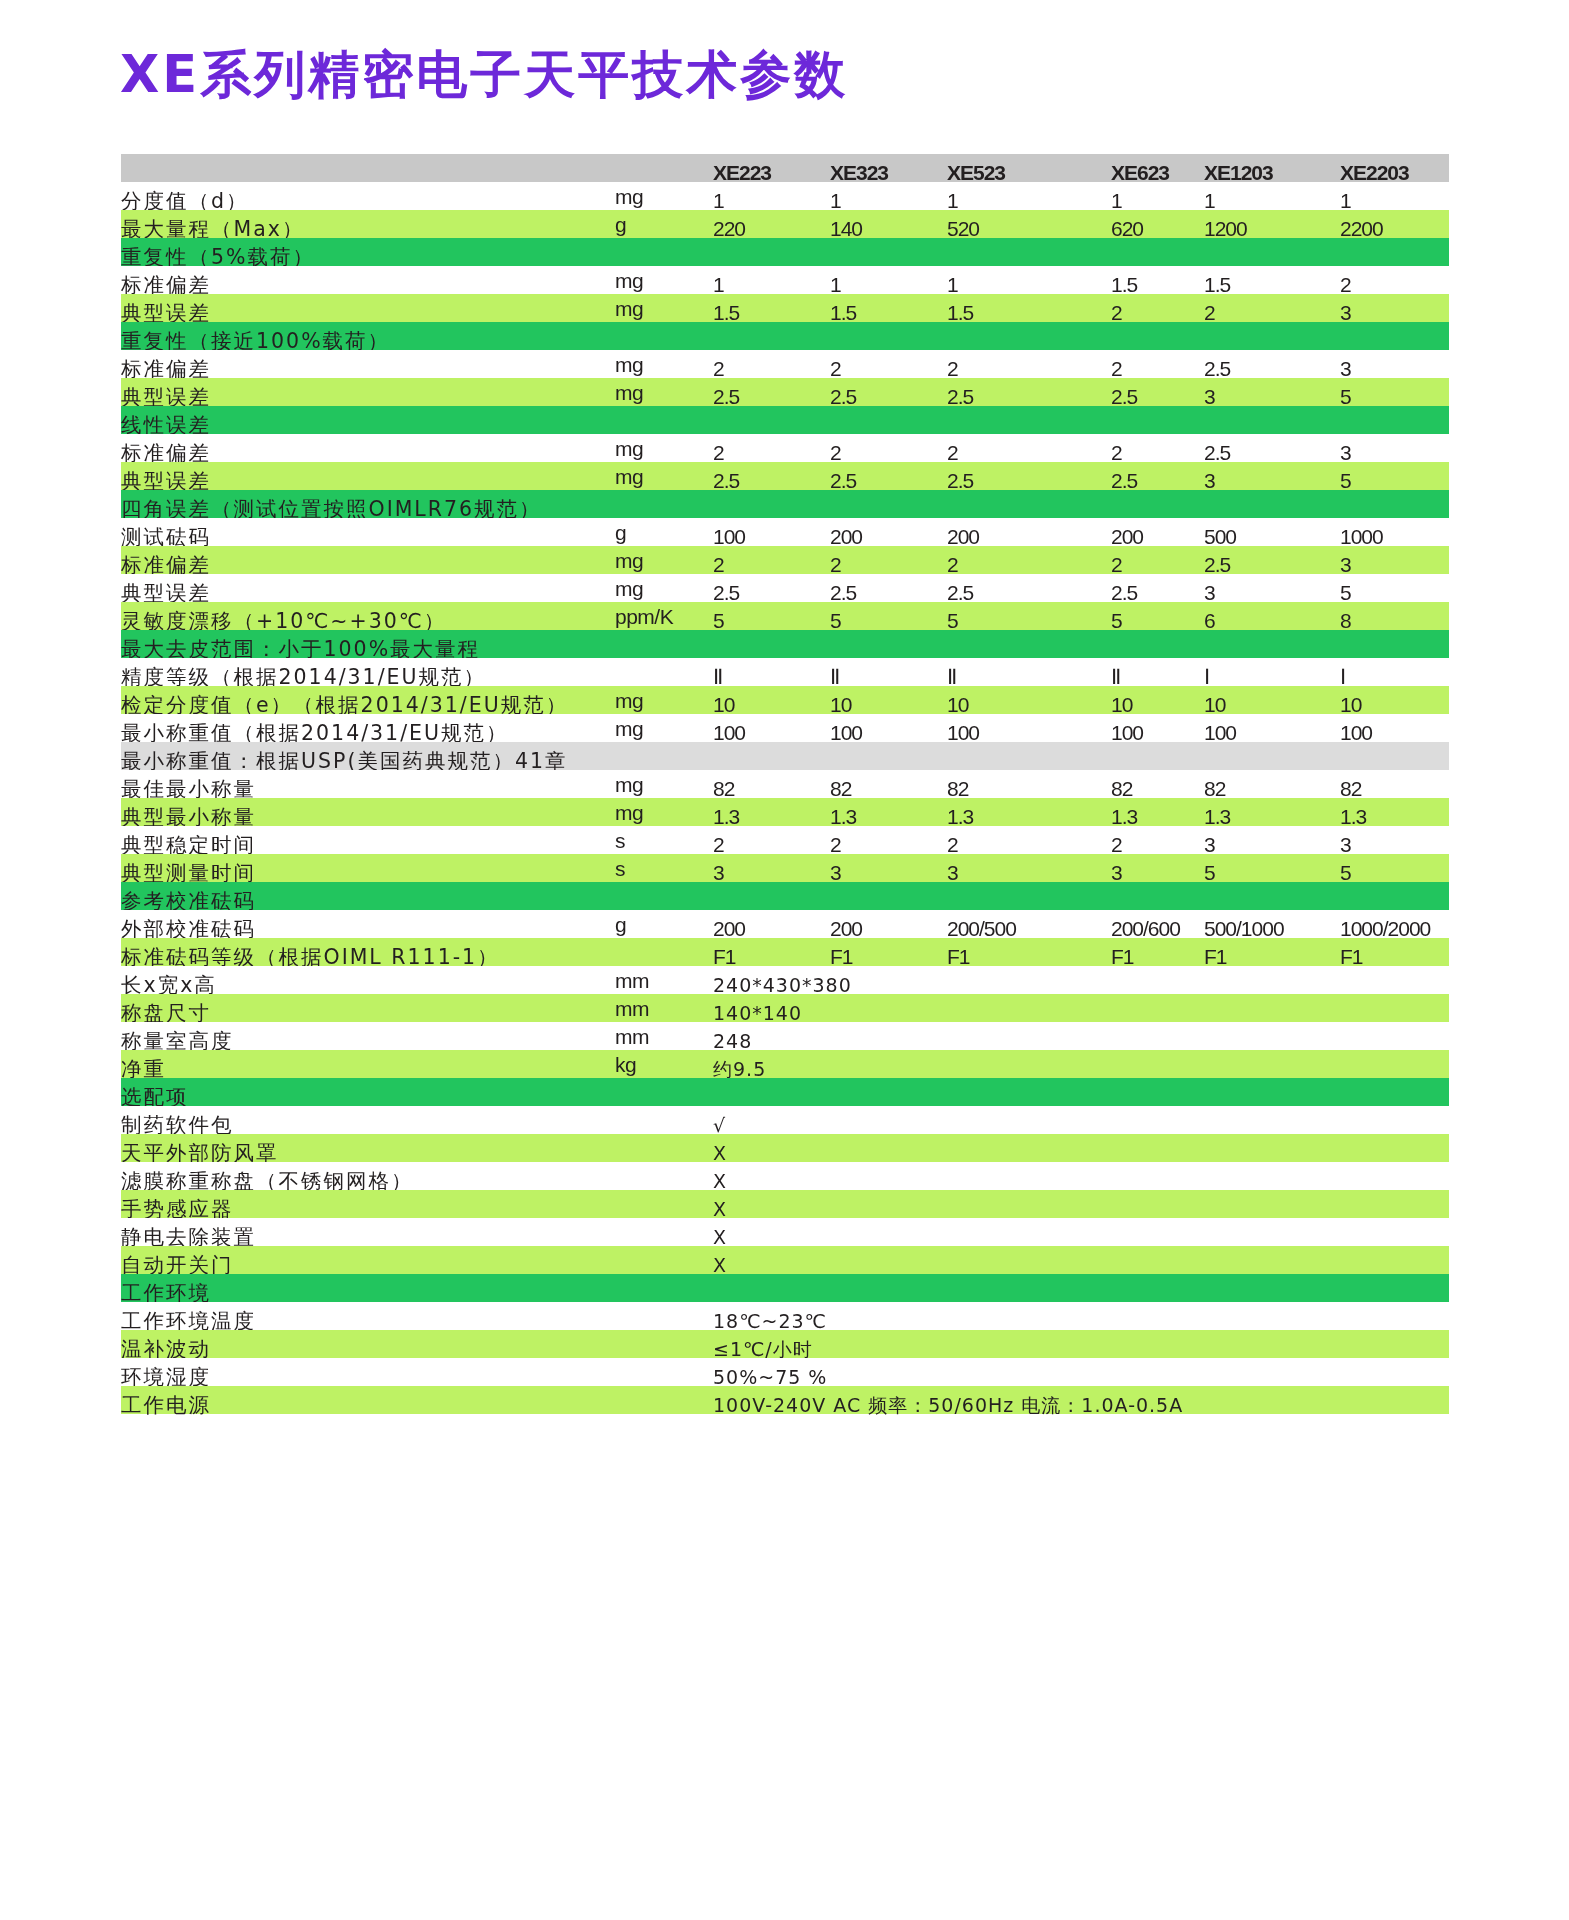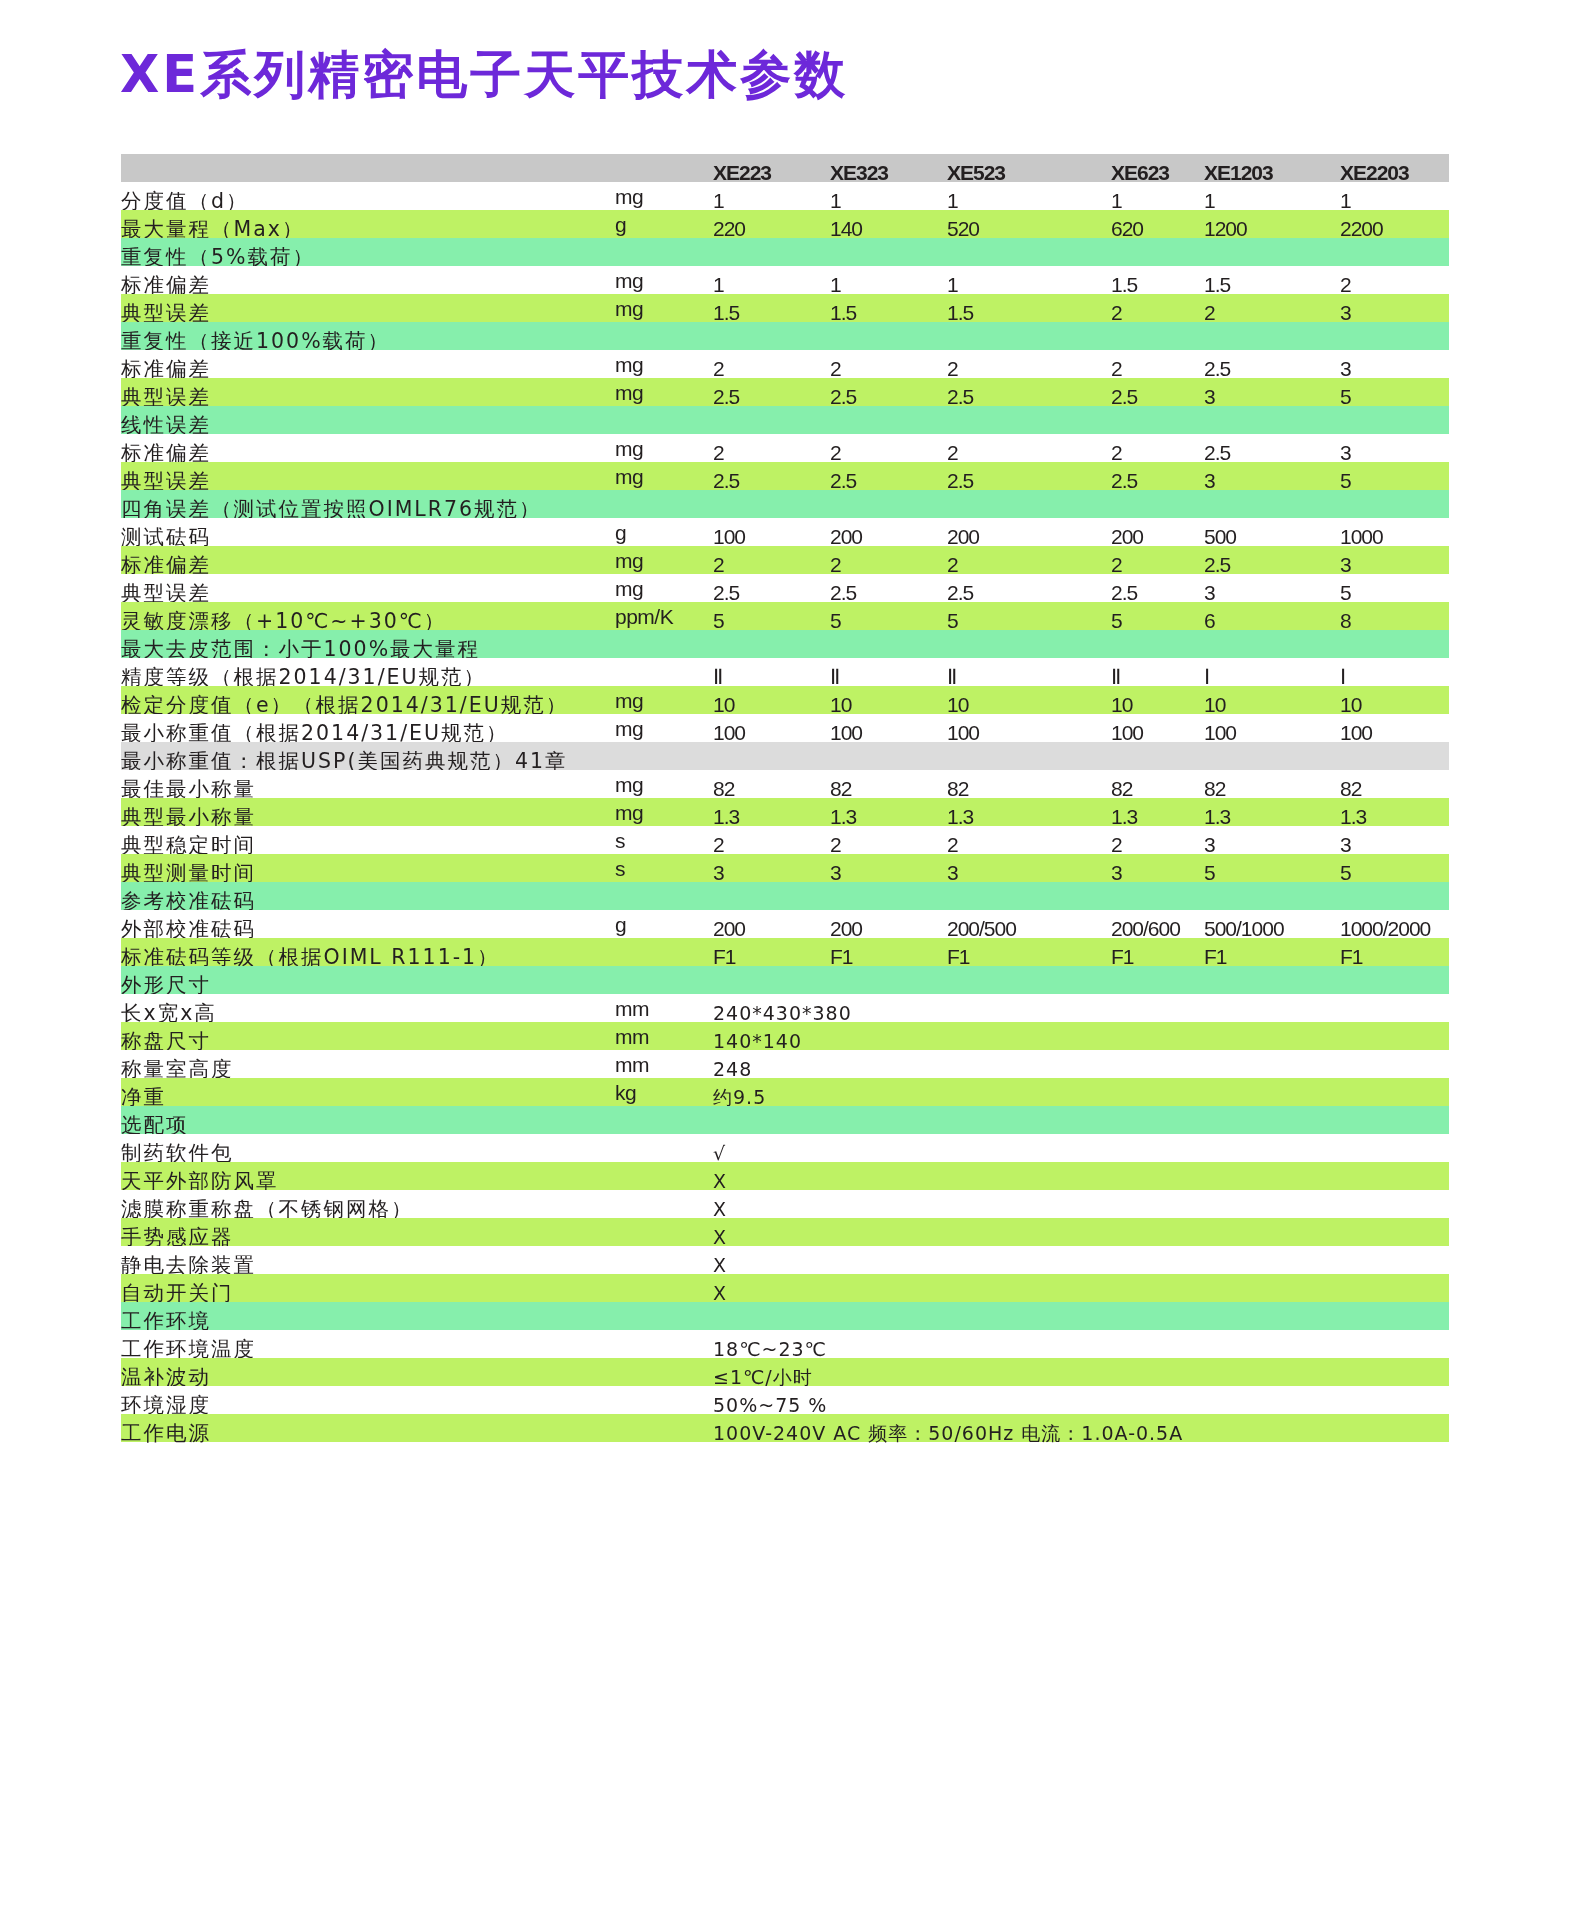--- a/index.html
+++ b/index.html
@@ -15,21 +15,21 @@
     line-height: 62px; color: #6d28d9; white-space: nowrap;
   }
   .table {
     position: absolute; left: 121px; top: 154px; width: 1328px;
   }
   .row {
     position: relative; height: 28px; width: 100%;
     background: #ffffff;
   }
   .row.alt { background: #bef264; }
-  .row.section { background: #86efac; }
+  .row.section { background: #22c55e; }
   .row.section.light { background: #dcdcdc; }
   .row.header { background: #c8c8c8; }
   .cell {
     position: absolute; top: 0; height: 36px; line-height: 36px;
     white-space: nowrap; font-size: 20px;
   }
   .label {
     left: 0; font-family: "DejaVu Sans", sans-serif;
     font-size: 20.5px; letter-spacing: 2px; top: 1px;
   }
@@ -292,23 +292,20 @@
       <div class="row alt">
         <span class="cell label">标准砝码等级（根据OIML R111-1）</span>
         <span class="cell unit"></span>
         <span class="cell val c0">F1</span>
         <span class="cell val c1">F1</span>
         <span class="cell val c2">F1</span>
         <span class="cell val c3">F1</span>
         <span class="cell val c4">F1</span>
         <span class="cell val c5">F1</span>
       </div>
-      <div class="row section">
-        <span class="cell label">外形尺寸</span>
-      </div>
       <div class="row">
         <span class="cell label">长x宽x高</span>
         <span class="cell unit">mm</span>
         <span class="cell val wide c0">240*430*380</span>
       </div>
       <div class="row alt">
         <span class="cell label">称盘尺寸</span>
         <span class="cell unit">mm</span>
         <span class="cell val wide c0">140*140</span>
       </div>

